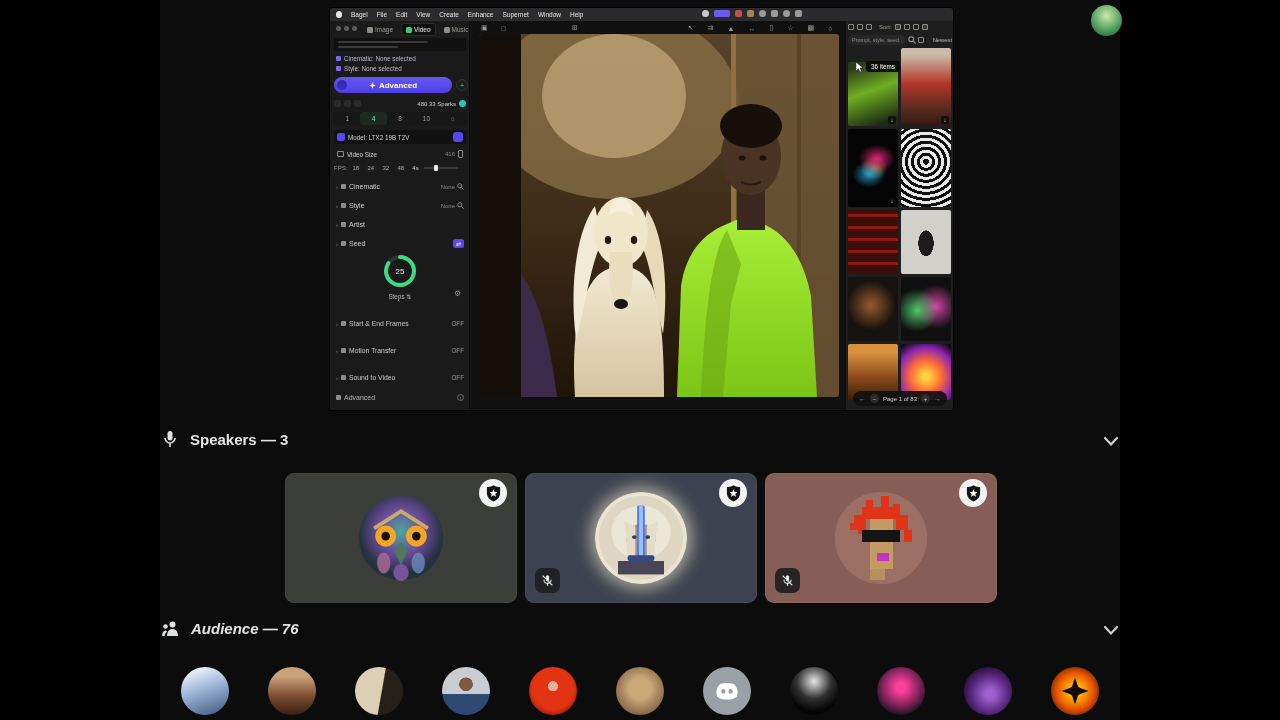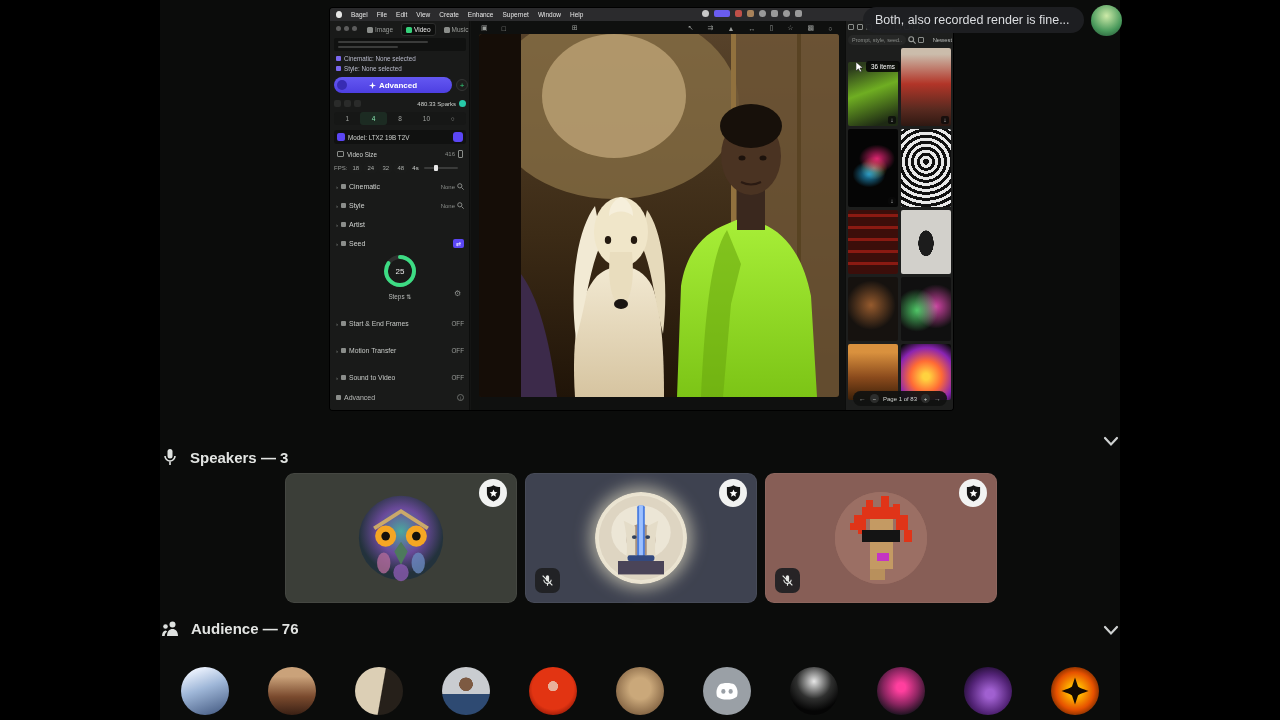--- a/index.html
+++ b/index.html
@@ -470,26 +470,23 @@
           <span class="pgarrow">←</span>
           <span class="pgbtn">−</span>
           <span>Page 1 of 83</span>
           <span class="pgbtn">+</span>
           <span class="pgarrow">→</span>
         </div>
       </div>
     </div>
   </div>
 
-  <div id="toast" class="abs">
-    <span>Both, also recorded render is fine...</span>
-  </div>
   <div id="toastavatar" class="abs"></div>
 
-  <div class="sechead abs" style="left:162px; top:448px;">
+  <div class="sechead abs" style="left:162px; top:430px;">
     <svg width="16" height="19" viewBox="0 0 16 19">
       <rect x="5.5" y="1" width="5" height="9.5" rx="2.5" fill="#dfe2e0"></rect>
       <path d="M3,8 a5,5 0 0 0 10,0" fill="none" stroke="#dfe2e0" stroke-width="1.6"></path>
       <line x1="8" y1="13.5" x2="8" y2="17" stroke="#dfe2e0" stroke-width="1.6"></line>
     </svg>
     <span>Speakers — 3</span>
   </div>
   <svg class="headchev" style="left:1103px; top:436px;" width="16" height="11" viewBox="0 0 16 11">
     <polyline points="2,2 8,8.5 14,2" fill="none" stroke="#cfd2d2" stroke-width="2.2" stroke-linecap="round"></polyline>
   </svg>
@@ -586,21 +583,21 @@
         </svg>
     </div>
     <div class="starbadge">
       <svg width="17" height="18" viewBox="0 0 28 30">
           <path d="M14,2 C18,4.4 21.5,4.9 25,4.9 L25,15 C25,22 20.5,26.5 14,29 C7.5,26.5 3,22 3,15 L3,4.9 C6.5,4.9 10,4.4 14,2 Z" fill="#141414"></path>
           <polygon points="14,9 15.9,13.2 20.5,13.6 17,16.6 18.1,21.1 14,18.7 9.9,21.1 11,16.6 7.5,13.6 12.1,13.2" fill="#fff"></polygon>
         </svg>
     </div>
   </div>
 
-  <div class="sechead abs" style="left:161px; top:620px;">
+  <div class="sechead abs" style="left:161px; top:620px;font-style:italic;">
     <svg width="18" height="17" viewBox="0 0 18 17">
       <circle cx="11.5" cy="4.5" r="3" fill="#dfe2e0"></circle>
       <path d="M6,16 C6,11.5 8.5,9 11.5,9 C14.5,9 17,11.5 17,16 Z" fill="#dfe2e0"></path>
       <circle cx="4.5" cy="6.5" r="2.3" fill="#dfe2e0"></circle>
       <path d="M1,16 C1,12.5 2.6,10.4 4.8,10.4 L6.2,11.6 C4.6,12.8 3.8,14.2 3.7,16 Z" fill="#dfe2e0"></path>
     </svg>
     <span>Audience — 76</span>
   </div>
   <svg class="headchev" style="left:1103px; top:625px;" width="16" height="11" viewBox="0 0 16 11">
     <polyline points="2,2 8,8.5 14,2" fill="none" stroke="#cfd2d2" stroke-width="2.2" stroke-linecap="round"></polyline>

